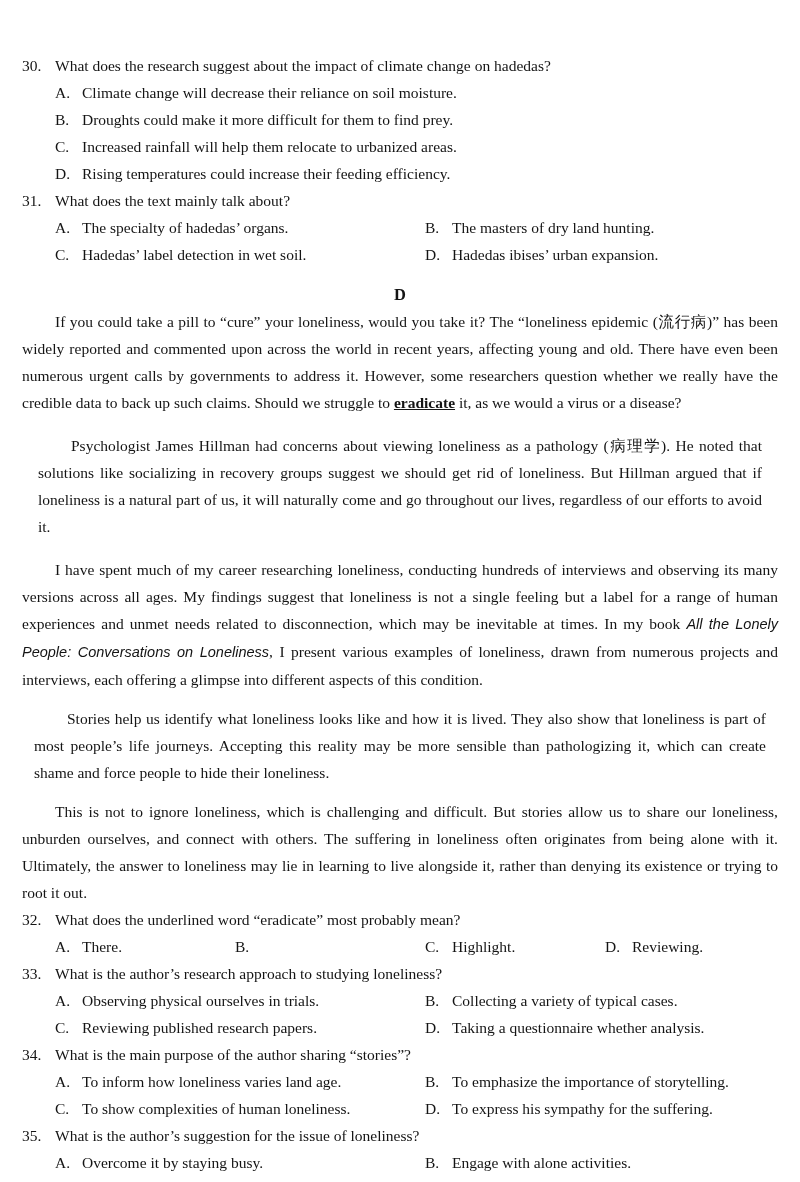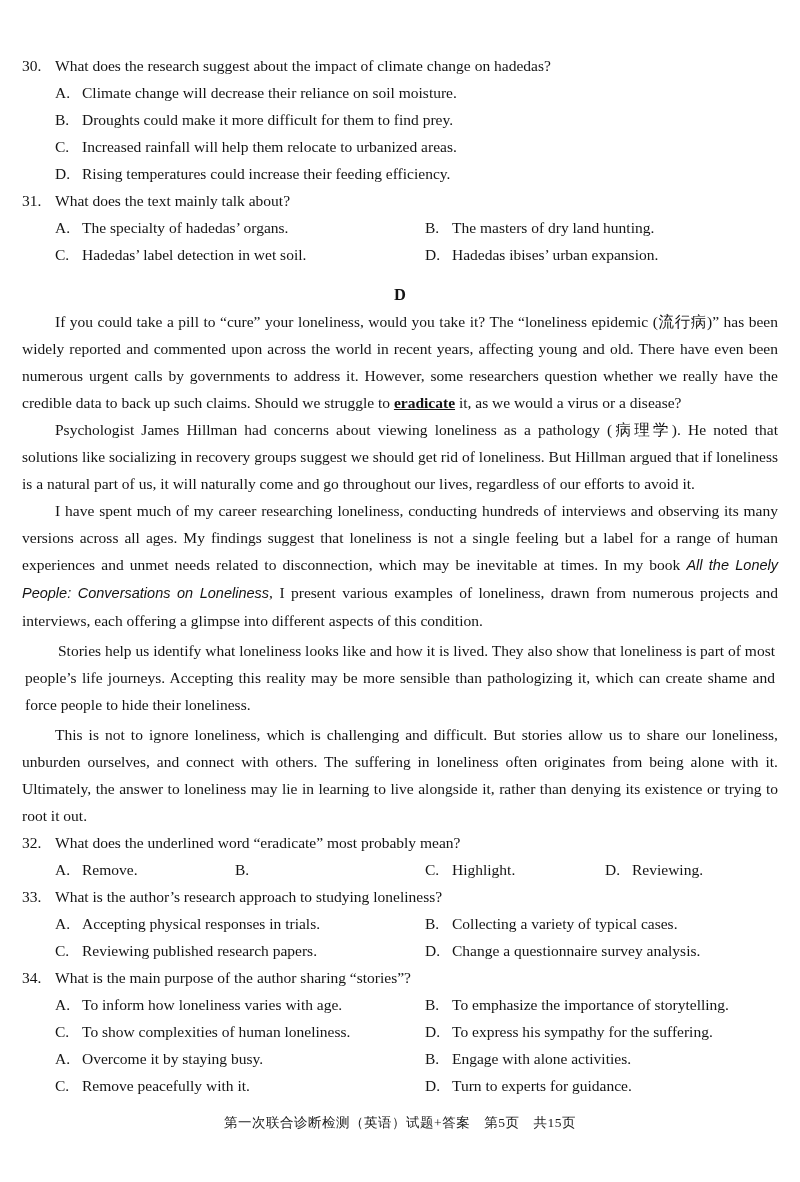--- a/index.html
+++ b/index.html
@@ -112,35 +112,35 @@
         <span class="opt-label">D.</span>
         <span class="opt-text">Hadedas ibises’ urban expansion.</span>
       </div>
     </div>
   </div>
 
   <div class="section-heading">D</div>
 
   <div>
     <p class="para" style="margin:0"><span>If you could take a pill to “cure” your loneliness, would you take it? The “loneliness epidemic (流行病)” has been widely reported and commented upon across the world in recent years, affecting young and old. There have even been numerous urgent calls by governments to address it. However, some researchers question whether we really have the credible data to back up such claims. Should we struggle to </span><span class="underlined-word">eradicate</span><span> it, as we would a virus or a disease?</span></p>
-    <p class="para" style="margin:0"><span>Psychologist James Hillman had concerns about viewing loneliness as a pathology (病理学). He noted that solutions like socializing in recovery groups suggest we should get rid of loneliness. But Hillman argued that if loneliness is a natural part of us, it will naturally come and go throughout our lives, regardless of our efforts to avoid it.</span></p>
+    <p class="para" style="margin:16px"><span>Psychologist James Hillman had concerns about viewing loneliness as a pathology (病理学). He noted that solutions like socializing in recovery groups suggest we should get rid of loneliness. But Hillman argued that if loneliness is a natural part of us, it will naturally come and go throughout our lives, regardless of our efforts to avoid it.</span></p>
     <p class="para" style="margin:0"><span>I have spent much of my career researching loneliness, conducting hundreds of interviews and observing its many versions across all ages. My findings suggest that loneliness is not a single feeling but a label for a range of human experiences and unmet needs related to disconnection, which may be inevitable at times. In my book </span><span class="book-title">All the Lonely People: Conversations on Loneliness</span><span>, I present various examples of loneliness, drawn from numerous projects and interviews, each offering a glimpse into different aspects of this condition.</span></p>
-    <p class="para" style="margin:3px"><span>Stories help us identify what loneliness looks like and how it is lived. They also show that loneliness is part of most people’s life journeys. Accepting this reality may be more sensible than pathologizing it, which can create shame and force people to hide their loneliness.</span></p>
+    <p class="para" style="margin:12px"><span>Stories help us identify what loneliness looks like and how it is lived. They also show that loneliness is part of most people’s life journeys. Accepting this reality may be more sensible than pathologizing it, which can create shame and force people to hide their loneliness.</span></p>
     <p class="para" style="margin:0"><span>This is not to ignore loneliness, which is challenging and difficult. But stories allow us to share our loneliness, unburden ourselves, and connect with others. The suffering in loneliness often originates from being alone with it. Ultimately, the answer to loneliness may lie in learning to live alongside it, rather than denying its existence or trying to root it out.</span></p>
   </div>
 
   <div>
     <div class="q-line">
       <span class="q-num">32.</span>
       <span class="q-text">What does the underlined word “eradicate” most probably mean?</span>
     </div>
     <div class="opts-4col">
       <div class="opt">
         <span class="opt-label">A.</span>
-        <span class="opt-text">Remove.</span>
+        <span class="opt-text">There.</span>
       </div>
       <div class="opt">
         <span class="opt-label">B.</span>
       </div>
       <div class="opt">
         <span class="opt-label">C.</span>
         <span class="opt-text">Highlight.</span>
       </div>
       <div class="opt">
         <span class="opt-label">D.</span>
@@ -150,63 +150,67 @@
   </div>
 
   <div>
     <div class="q-line">
       <span class="q-num">33.</span>
       <span class="q-text">What is the author’s research approach to studying loneliness?</span>
     </div>
     <div class="opts-2col">
       <div class="opt">
         <span class="opt-label">A.</span>
-        <span class="opt-text">Accepting physical responses in trials.</span>
+        <span class="opt-text">Observing physical ourselves in trials.</span>
       </div>
       <div class="opt">
         <span class="opt-label">B.</span>
         <span class="opt-text">Collecting a variety of typical cases.</span>
       </div>
       <div class="opt">
         <span class="opt-label">C.</span>
         <span class="opt-text">Reviewing published research papers.</span>
       </div>
       <div class="opt">
         <span class="opt-label">D.</span>
-        <span class="opt-text">Change a questionnaire survey analysis.</span>
+        <span class="opt-text">Taking a questionnaire whether analysis.</span>
       </div>
     </div>
   </div>
 
   <div>
     <div class="q-line">
       <span class="q-num">34.</span>
       <span class="q-text">What is the main purpose of the author sharing “stories”?</span>
     </div>
     <div class="opts-2col">
       <div class="opt">
         <span class="opt-label">A.</span>
-        <span class="opt-text">To inform how loneliness varies with age.</span>
+        <span class="opt-text">To inform how loneliness varies land age.</span>
       </div>
       <div class="opt">
         <span class="opt-label">B.</span>
         <span class="opt-text">To emphasize the importance of storytelling.</span>
       </div>
       <div class="opt">
         <span class="opt-label">C.</span>
         <span class="opt-text">To show complexities of human loneliness.</span>
       </div>
       <div class="opt">
         <span class="opt-label">D.</span>
         <span class="opt-text">To express his sympathy for the suffering.</span>
       </div>
     </div>
   </div>
 
   <div>
+    <div class="q-line">
+      <span class="q-num">35.</span>
+      <span class="q-text">What is the author’s suggestion for the issue of loneliness?</span>
+    </div>
     <div class="opts-2col">
       <div class="opt">
         <span class="opt-label">A.</span>
         <span class="opt-text">Overcome it by staying busy.</span>
       </div>
       <div class="opt">
         <span class="opt-label">B.</span>
         <span class="opt-text">Engage with alone activities.</span>
       </div>
       <div class="opt">

